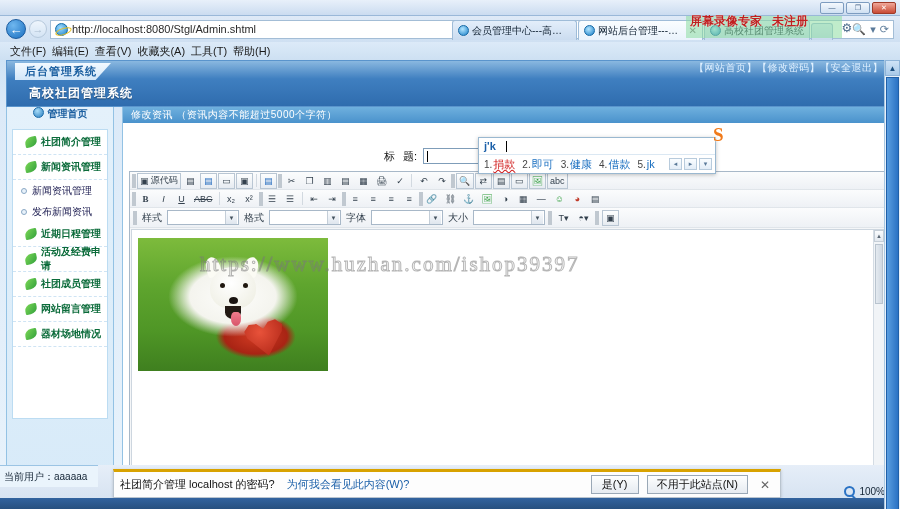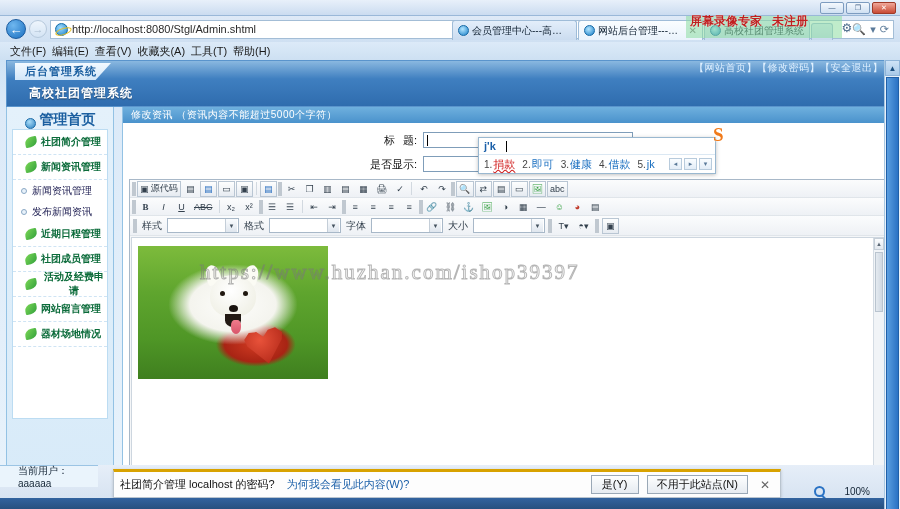--- a/index.html
+++ b/index.html
@@ -197,35 +197,34 @@
   }
   
   .sidebar {
     width: 108px; flex: none;
     background: linear-gradient(180deg,#e4f1fb 0%,#d5e9f8 100%);
     border: 1px solid #93c2e4;
     border-top: none;
     position: relative;
   }
   .side-home {
-    height: 22px; display: flex; align-items: flex-end;
+    height: 22px; display: flex; align-items: flex-start;
     justify-content: center; gap: 4px;
-    color: #1b5fa0; font-weight: bold; font-size: 14px;
+    color: #1b5fa0; font-weight: bold; font-size: 10px;
   }
   .side-home .globe {
     width: 11px; height: 11px; border-radius: 50%;
     background: radial-gradient(circle at 38% 32%,#a8dcf8,#2a7fc0);
     border: 1px solid #1b6ba8;
   }
   .side-list {
     margin: 0 5px; padding: 0; list-style: none;
     background: #fff;
     border: 1px solid #bcdcf2;
     min-height: 290px;
-    text-align: center;
   }
   .side-item {
     height: 25px; display: flex; align-items: center; gap: 4px;
     padding-left: 12px;
     border-bottom: 1px dashed #cfe4f4;
     font-size: 10px; color: #166; font-weight: bold;
     color: #0b6b3a;
   }
   .side-item .leaf {
     width: 12px; height: 10px; flex: none;
@@ -252,21 +251,21 @@
     display: flex; flex-direction: column;
   }
   .panel-title {
     height: 16px;
     background: linear-gradient(180deg,#6fb0de 0%,#4a92cc 100%);
     color: #fff; font-size: 10px;
     display: flex; align-items: center; padding-left: 8px;
     letter-spacing: .5px;
   }
 
-  .form-rows { padding: 6px 0 0 0; }
+  .form-rows { padding: 22px 0 0 0; }
   .form-row {
     display: flex; align-items: center;
     height: 22px; margin-bottom: 2px;
   }
   .form-label {
     width: 300px; text-align: right; padding-right: 6px;
     font-size: 11px; color: #111;
   }
   .form-label .spaced { letter-spacing: 8px; }
   .form-input {
@@ -488,21 +487,21 @@
   
   .statusrow {
     position: absolute; left: 0; bottom: 0; width: 900px; height: 44px;
     background: linear-gradient(180deg,#e6eef8,#d2e0f0);
   }
   .curuser {
     position: absolute; left: 0; bottom: 22px;
     width: 98px; height: 22px;
     background: #eaf4fc; border-top: 1px solid #9bc4e4;
     font-size: 10px; color: #123; 
-    display: flex; align-items: center; padding-left: 18px;
+    display: flex; align-items: center; padding-left: 4px;
   }
   .notifbar {
     position: absolute; left: 113px; bottom: 11px;
     width: 668px; height: 29px;
     background: #fdfdfd;
     border: 1px solid #b9c4cf;
     border-top: 3px solid #d8a200;
     display: flex; align-items: center;
     padding: 0 6px; gap: 12px;
     font-size: 11px; color: #111;
@@ -513,21 +512,21 @@
   .nbtn {
     height: 19px; min-width: 48px; padding: 0 9px;
     border: 1px solid #9aa8b6;
     background: linear-gradient(180deg,#fdfefe,#e6ebf1);
     font-size: 11px; color: #111;
     display: flex; align-items: center; justify-content: center;
   }
   .nclose { color: #666; font-size: 12px; padding: 0 4px; }
   .zoomstat {
     position: absolute; right: 6px; bottom: 12px;
-    display: flex; align-items: center; gap: 19px;
+    display: flex; align-items: center; gap: 4px;
     font-size: 10px; color: #123;
   }
   .zoomstat .mag {
     width: 11px; height: 11px; border-radius: 50%;
     border: 2px solid #2a72c4; position: relative;
   }
   .zoomstat .mag:after {
     content: ""; position: absolute; right: -3px; bottom: -3px;
     width: 5px; height: 2px; background: #2a72c4; transform: rotate(45deg);
   }
@@ -626,25 +625,25 @@
           <li class="side-sub">
             <span class="dot"></span>
             <span>发布新闻资讯</span>
           </li>
           <li class="side-item">
             <span class="leaf"></span>
             <span>近期日程管理</span>
           </li>
           <li class="side-item">
             <span class="leaf"></span>
-            <span>社团成员管理</span>
+            <span>活动及经费申请</span>
           </li>
           <li class="side-item">
             <span class="leaf"></span>
-            <span>活动及经费申请</span>
+            <span>社团成员管理</span>
           </li>
           <li class="side-item">
             <span class="leaf"></span>
             <span>网站留言管理</span>
           </li>
           <li class="side-item">
             <span class="leaf"></span>
             <span>器材场地情况</span>
           </li>
         </ul>
@@ -656,26 +655,20 @@
 
         <div class="form-rows">
           <div class="form-row">
             <div class="form-label">
               <span class="spaced">标</span><span>题</span><span>:</span>
             </div>
             <div class="form-input">
               <span></span>
                 <span class="caret"></span>
             </div>
-          </div>
-          <div class="form-row">
-            <div class="form-label">
-              <span>是否显示</span><span>:</span>
-            </div>
-            <div class="form-input"></div>
           </div>
         </div>
 
         <div class="ime">
           <div class="sogou-logo">S</div>
           <div class="ime-typed">
             <span>j'k</span>
               <span class="caret"></span>
           </div>
           <div class="ime-cands">

